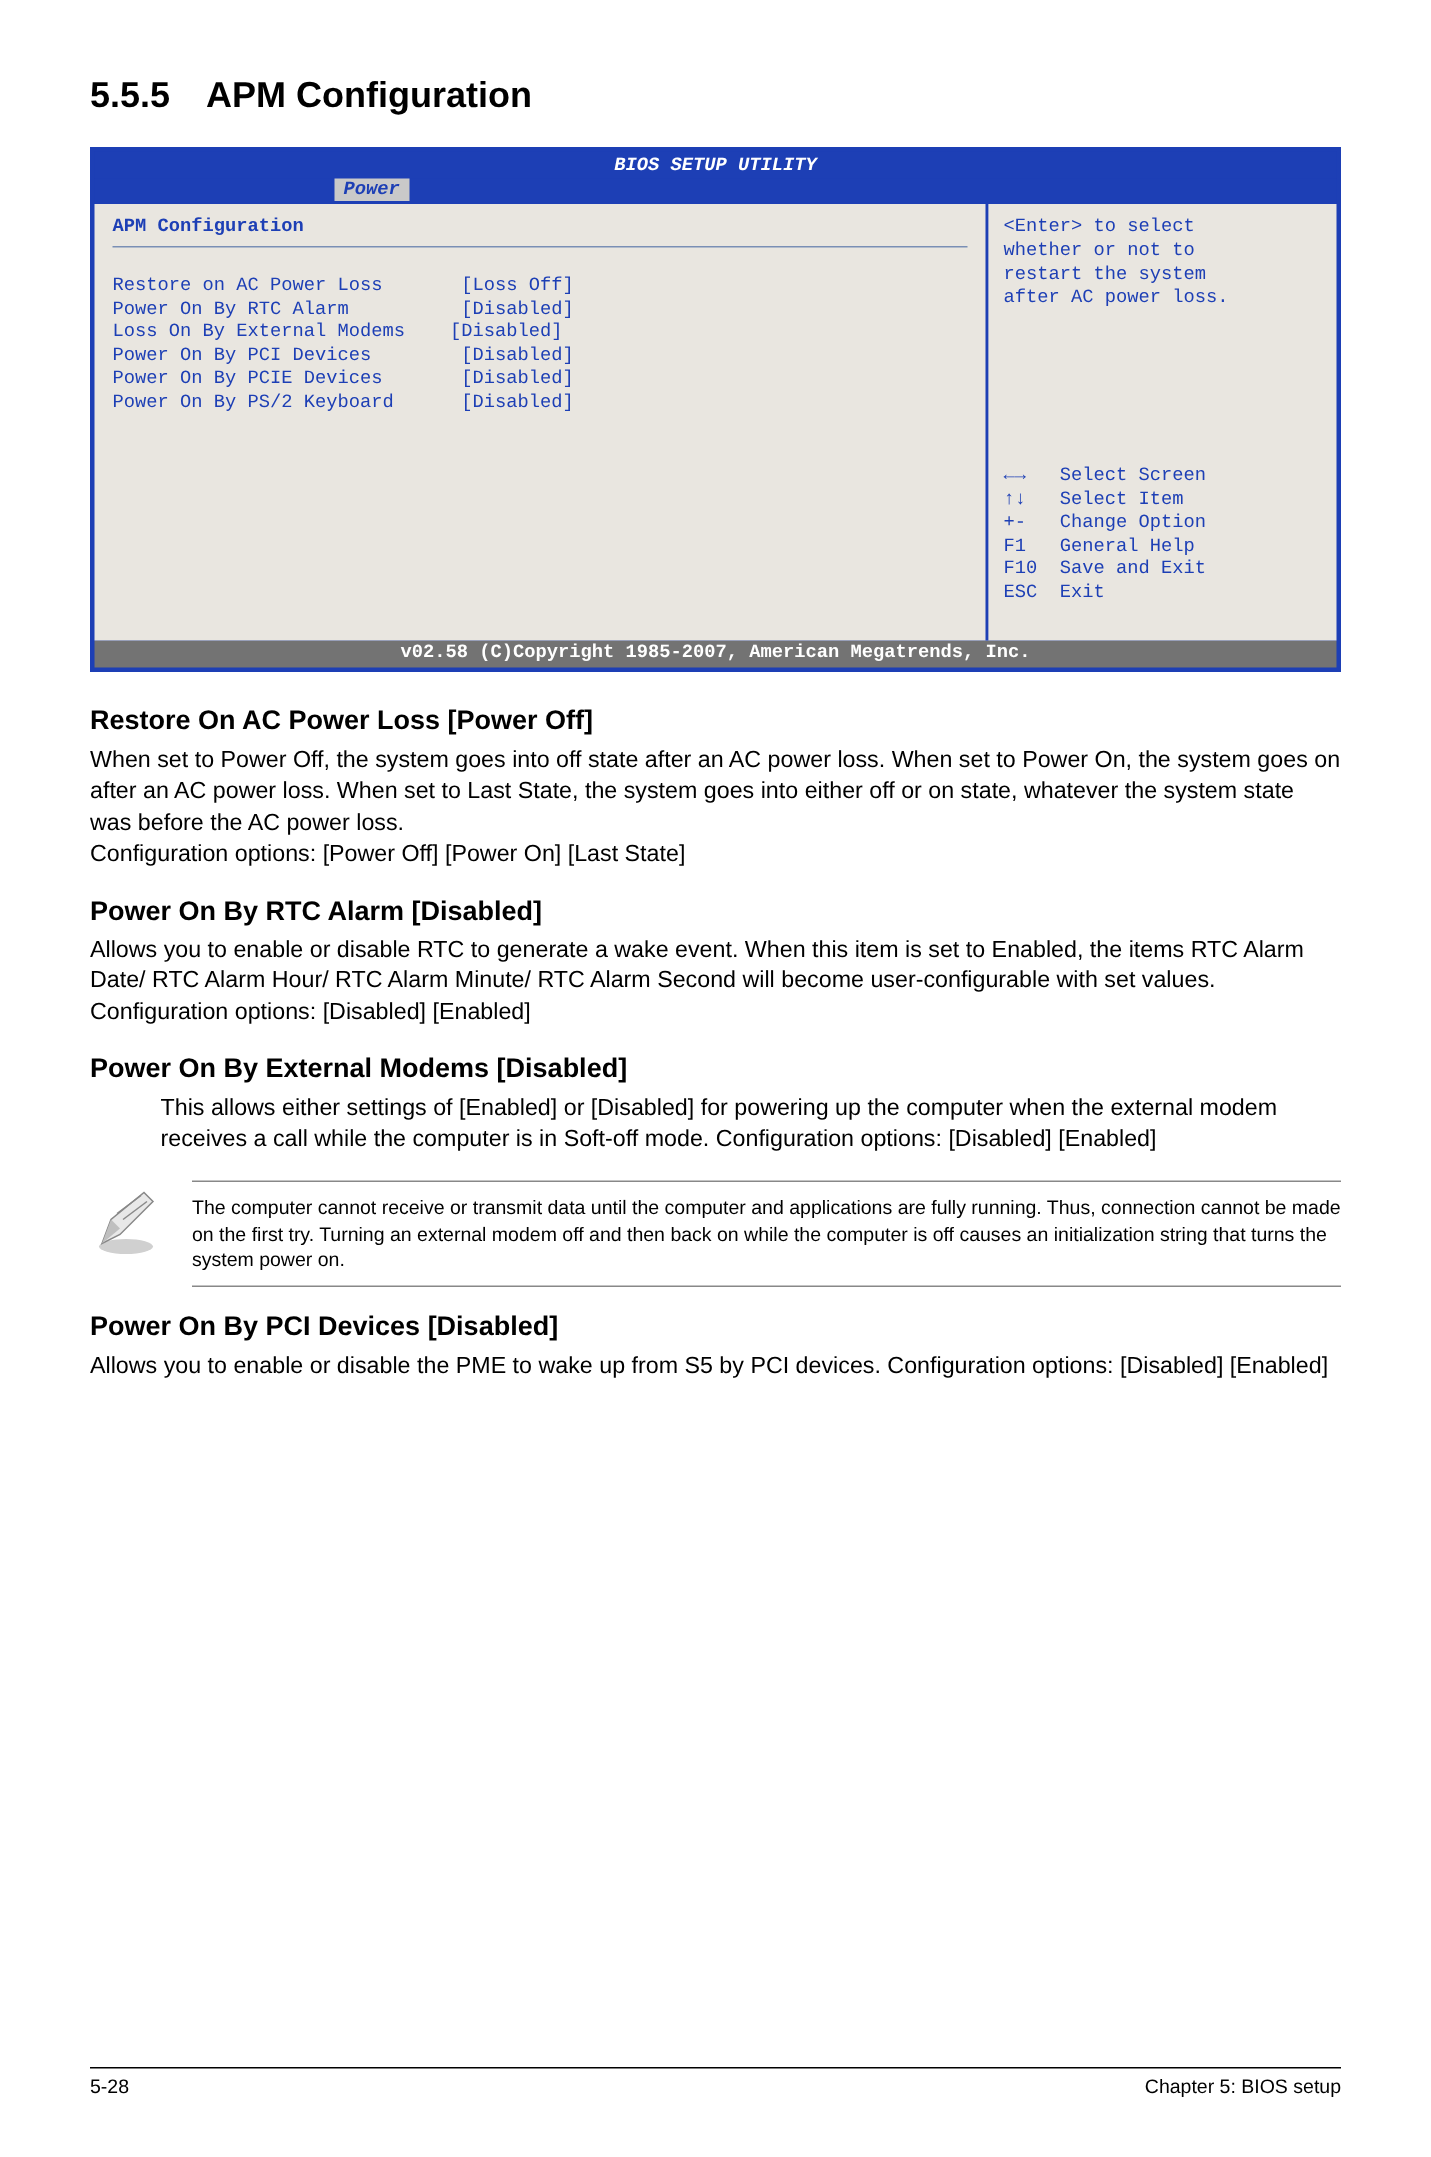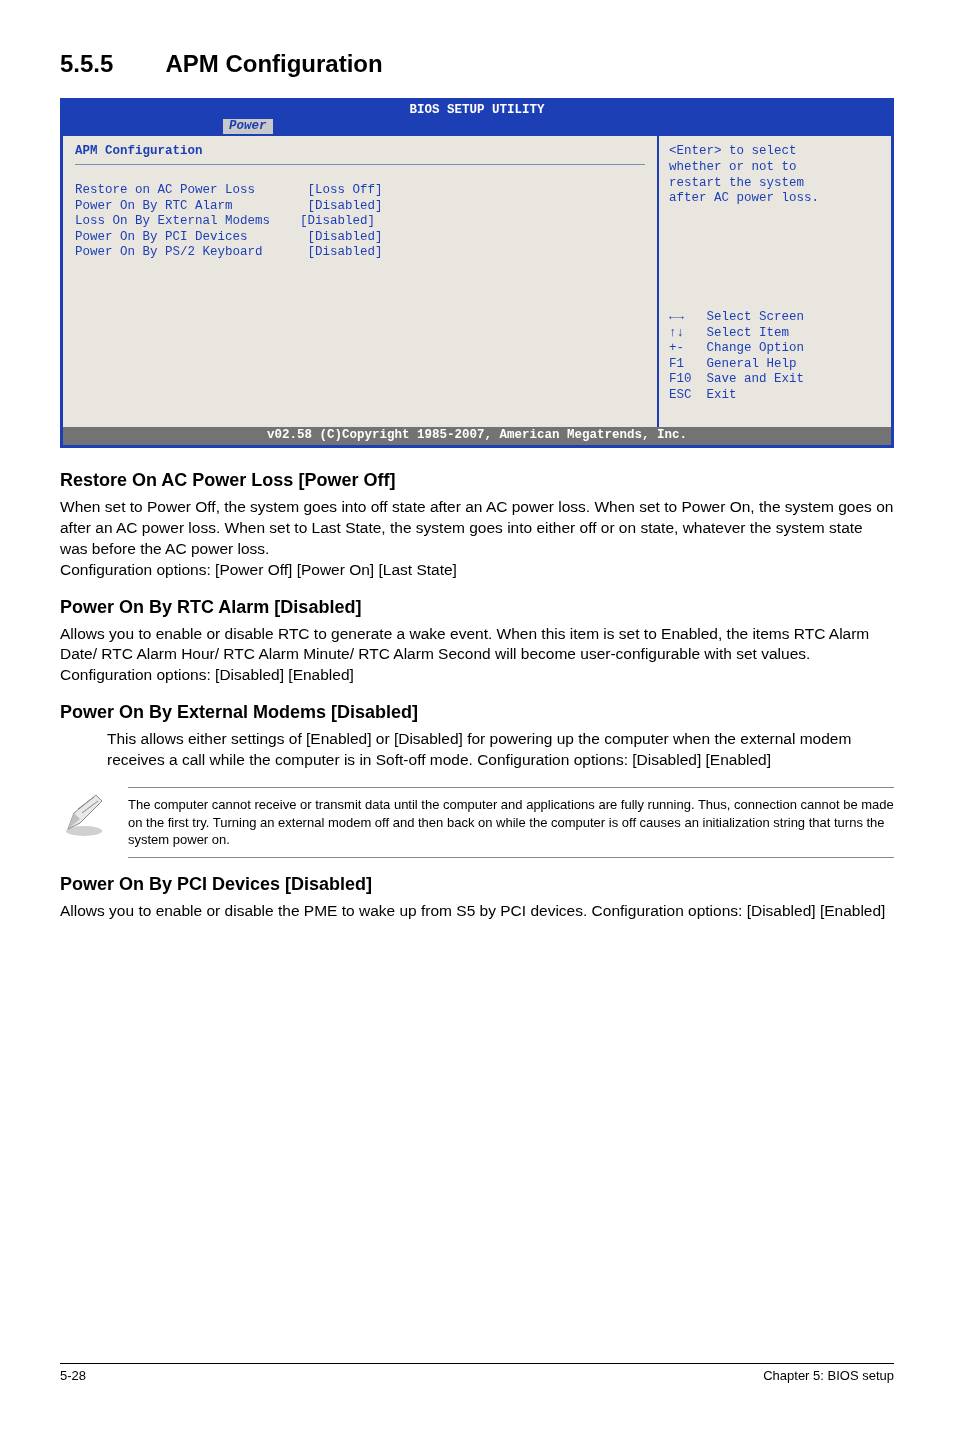--- a/index.html
+++ b/index.html
@@ -9,38 +9,39 @@
     height: 1438px;
     background: #fff;
     padding: 50px 60px 40px 60px;
     position: relative;
   }
   .section-heading {
     font-size: 24px;
     font-weight: bold;
     margin-bottom: 20px;
   }
-  .section-num { display: inline-block; margin-right: 52px; }
+  .section-num { display: inline-block; margin-right: 24px; }
 
   
   .bios-box {
     border: 3px solid #1d3fb5;
     background: #1d3fb5;
     font-family: "Courier New", monospace;
     font-size: 12.5px;
     line-height: 1.25;
     color: #bdd6ff;
     margin-bottom: 22px;
   }
   .bios-title {
     background: #1d3fb5;
     color: #fff;
     text-align: center;
     font-weight: bold;
     padding: 2px 0 0 0;
+    font-style: italic;
   }
   .bios-tabs {
     background: #1d3fb5;
     padding: 0 0 0 160px;
   }
   .bios-tab-active {
     background: #c9c9c9;
     color: #1d3fb5;
     display: inline-block;
     padding: 0 6px;
@@ -113,21 +114,21 @@
     flex: 1;
     font-size: 13px;
     line-height: 1.35;
     border-top: 1px solid #888;
     border-bottom: 1px solid #888;
     padding: 8px 0;
   }
 
   .page-footer {
     position: absolute;
-    bottom: 55px;
+    bottom: 40px;
     left: 60px;
     right: 60px;
     border-top: 1px solid #000;
     padding-top: 4px;
     font-size: 13px;
     display: flex;
     justify-content: space-between;
   }
 </style>
 </head>
@@ -144,20 +145,21 @@
   </div>
   <div class="bios-inner">
     <div class="bios-left">
       <div class="bios-left-title">APM Configuration</div>
       <hr>
       <div>
         <div class="bios-row"><span>Restore on AC Power Loss</span>       <span class="val">[Loss Off]</span></div>
         <div class="bios-row"><span>Power On By RTC Alarm</span>          <span class="val">[Disabled]</span></div>
         <div class="bios-row"><span>Loss On By External Modems</span>    <span class="val">[Disabled]</span></div>
         <div class="bios-row"><span>Power On By PCI Devices</span>        <span class="val">[Disabled]</span></div>
+        <div class="bios-row"><span>Power On By PCIE Devices</span>       <span class="val">[Disabled]</span></div>
         <div class="bios-row"><span>Power On By PS/2 Keyboard</span>      <span class="val">[Disabled]</span></div>
       </div>
     </div>
     <div class="bios-right">
       <div class="help-block" style="white-space:pre-line;">&lt;Enter&gt; to select
 whether or not to
 restart the system
 after AC power loss.</div>
       <div class="bios-nav">
 <span>←→</span>   <span class="lbl">Select Screen</span>

